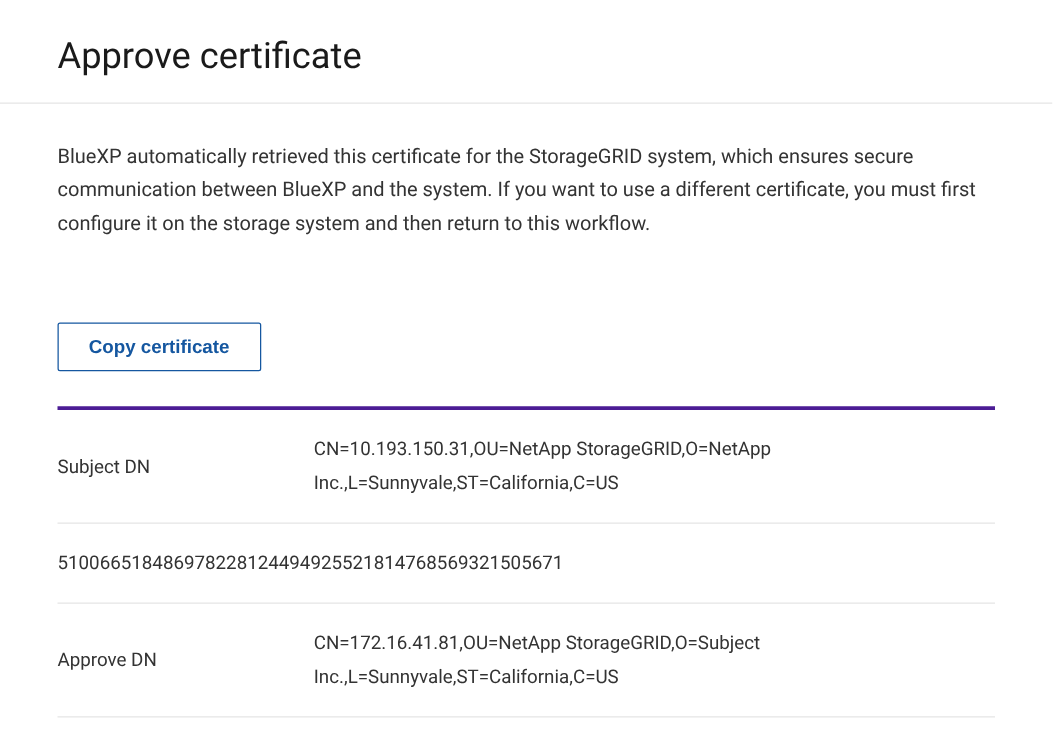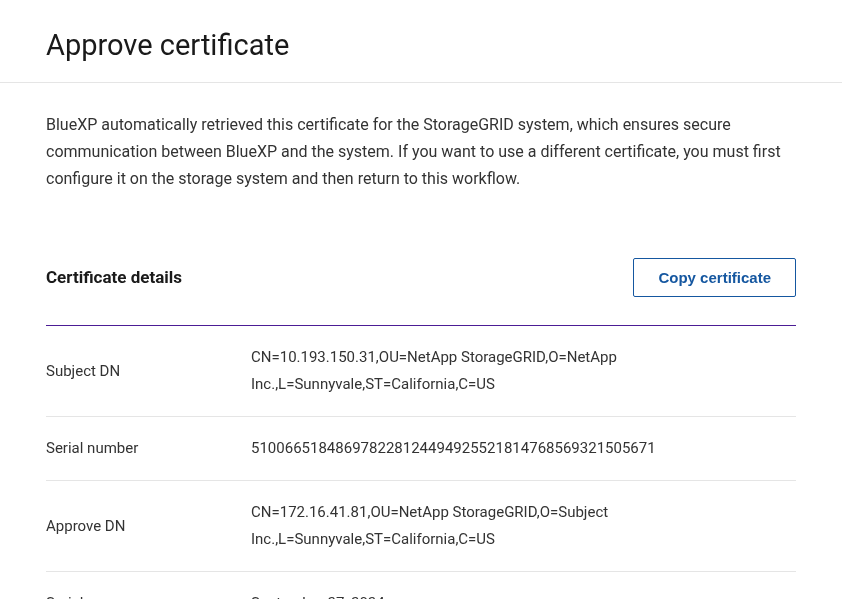--- a/index.html
+++ b/index.html
@@ -56,21 +56,21 @@
     .details-table {
       width: 100%;
     }
     .detail-row {
       display: flex;
       border-top: 1px solid #e5e5e5;
       padding: 18px 0;
       align-items: center;
     }
     .detail-row:first-child {
-      border-top: 1px solid #4c1d95;
+      border-top: 3px solid #4c1d95;
     }
     .detail-label {
       flex: 0 0 205px;
       font-size: 15px;
       color: #333;
     }
     .detail-value {
       flex: 1;
       font-size: 15px;
       line-height: 1.8;
@@ -82,31 +82,29 @@
 <body>
 
 <div class="header">
   <h1 class="page-title">Approve certificate</h1>
 </div>
 
 <div class="content">
   <p class="description">BlueXP automatically retrieved this certificate for the StorageGRID system, which ensures secure communication between BlueXP and the system. If you want to use a different certificate, you must first configure it on the storage system and then return to this workflow.</p>
 
   <div class="details-header">
-    <div class="details-title">Certificate details</div>
     <button class="copy-btn">Copy certificate</button>
   </div>
 
   <div class="details-table">
     <div class="detail-row">
       <div class="detail-label">Subject DN</div>
       <div class="detail-value">CN=10.193.150.31,OU=NetApp StorageGRID,O=NetApp Inc.,L=Sunnyvale,ST=California,C=US</div>
     </div>
     <div class="detail-row">
-      <div class="detail-label">Serial number</div>
       <div class="detail-value">510066518486978228124494925521814768569321505671</div>
     </div>
     <div class="detail-row">
       <div class="detail-label">Approve DN</div>
       <div class="detail-value">CN=172.16.41.81,OU=NetApp StorageGRID,O=Subject Inc.,L=Sunnyvale,ST=California,C=US</div>
     </div>
     <div class="detail-row">
       <div class="detail-label">Serial on</div>
       <div class="detail-value">September 27, 2024</div>
     </div>

